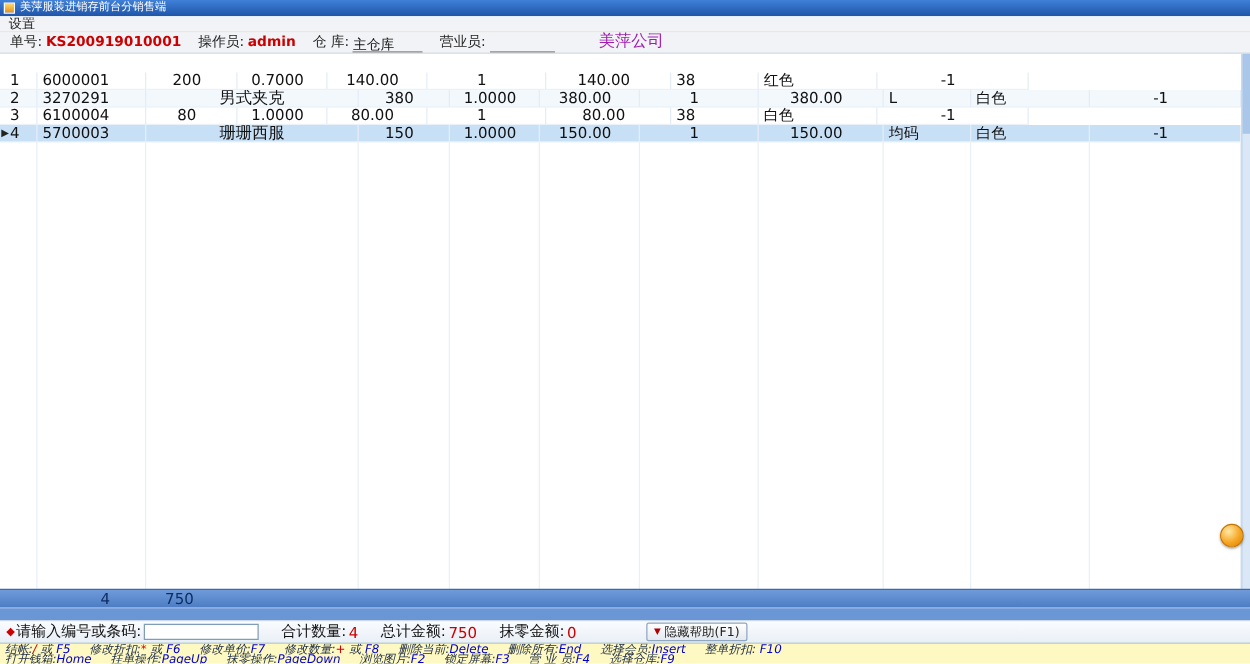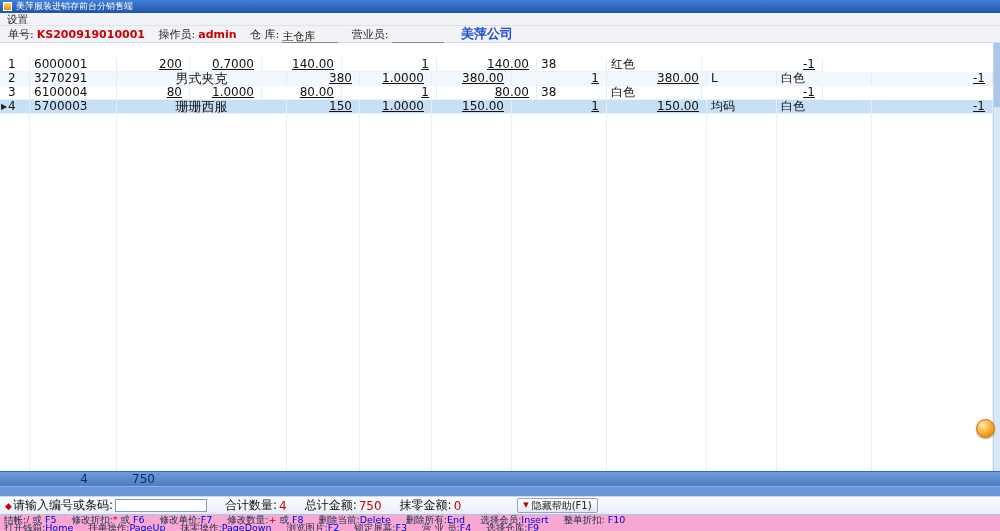--- a/index.html
+++ b/index.html
@@ -14,34 +14,34 @@
   .menubar{position:absolute;top:13px;left:0;width:1000px;height:13px;background:#f1f3f6;border-bottom:1px solid #dfe3e8;font-size:10.5px;line-height:12px;}
   .menu-item{display:inline-block;padding:0 7px;color:#222;cursor:default;}
 
   
   .formbar{position:absolute;top:26px;left:0;width:1000px;height:17px;background:#f1f3f6;border-bottom:1px solid #d4dce6;line-height:16px;font-size:11px;white-space:nowrap;}
   .fb-lb{margin-left:10px;color:#222;}
   .fb-lb.first{margin-left:8px;}
   .fb-red{color:#cc0000;font-weight:bold;margin-left:3px;}
   .fb-field{display:inline-block;min-width:56px;border-bottom:1px solid #8a8a8a;margin-left:3px;height:13px;line-height:13px;vertical-align:bottom;color:#111;}
   .fb-field.clerk{min-width:52px;}
-  .company{margin-left:14px;color:#1d4ed8;font-weight:bold;font-size:13px;}
+  .company{margin-left:32px;color:#a21caf;font-weight:normal;font-size:13px;}
 
   
   .thead{position:absolute;top:43px;left:0;width:993px;height:15px;display:flex;background:linear-gradient(#f5faff,#d6e5f7);border-top:1px solid #b9cde5;border-bottom:1px solid #9fb9d8;}
   .th{height:15px;line-height:13px;font-size:11px;color:#17406f;text-align:center;border-right:1px solid #b9cfe8;overflow:hidden;white-space:nowrap;}
 
   
   .tbody{position:absolute;top:58px;left:0;width:993px;}
   .tr{display:flex;height:14px;background:#fff;}
   .tr.alt{background:#f3f8fd;}
   .tr.sel{background:#c8e0f6;}
   .td{height:14px;line-height:13px;font-size:12px;color:#111;border-right:1px solid #e4edf6;border-bottom:1px solid #eaf1f8;overflow:hidden;white-space:nowrap;position:relative;}
   .a-left{text-align:left;padding-left:4px;}
-  .a-right{text-align:right;padding-right:7px;text-decoration:underline;}
+  .a-right{text-align:center;padding-right:7px;}
   .a-center{text-align:center;}
   .c0{padding-left:8px;}
   .cname{font-size:13px;}
   .mark{position:absolute;left:1px;top:1px;font-size:8px;line-height:12px;color:#222;}
 
   
   .tgrid{position:absolute;top:114px;left:0;width:993px;height:357px;display:flex;background:#fff;}
   .gcol{height:100%;border-right:1px solid #e8eff7;}
 
   
@@ -62,21 +62,21 @@
   .entry{position:absolute;top:496px;left:0;width:1000px;height:18px;background:linear-gradient(#fafcfe,#e9eff7);border-top:1px solid #ccd9e8;display:flex;align-items:center;font-size:12px;white-space:nowrap;}
   .diamond{color:#cc0000;font-size:9px;margin-left:5px;}
   .prompt{margin-left:1px;color:#111;}
   .barcode{margin-left:2px;width:92px;height:13px;border:1px solid #7f9db9;background:#fff;font-size:11px;padding:0 2px;font-family:inherit;}
   .lb2{margin-left:18px;color:#111;}
   .redv{color:#cc0000;margin-left:2px;}
   .helpbtn{margin-left:56px;height:15px;display:flex;align-items:center;gap:3px;border:1px solid #8ea6c0;background:linear-gradient(#fefefe,#e4e9f0);font-size:10px;padding:0 5px;border-radius:2px;font-family:inherit;color:#222;cursor:default;}
   .btnicon{color:#b00000;font-size:7px;line-height:7px;}
 
   
-  .helppanel{position:absolute;top:514px;left:0;width:1000px;height:17px;background:#f9a8d4;border-top:1px solid #a9c6e6;padding:1px 0 0 4px;overflow:hidden;}
+  .helppanel{position:absolute;top:514px;left:0;width:1000px;height:17px;background:#fef9c3;border-top:1px solid #a9c6e6;padding:1px 0 0 4px;overflow:hidden;font-style:italic;}
   .help-row{height:8px;line-height:8px;font-size:9.5px;white-space:nowrap;overflow:visible;}
   .hitem{margin-right:15px;}
   .hlabel{color:#1c2b45;}
   .hp-r{color:#cc0000;}
   .hp-b{color:#0000cc;}
   .hp-d{color:#1c2b45;}
 
   
   .floatbtn{position:absolute;left:976px;top:419px;width:19px;height:19px;border-radius:50%;background:radial-gradient(circle at 35% 30%,#ffe9a8,#f6a623 55%,#d87f00);border:1px solid #c27500;box-shadow:0 1px 2px rgba(0,0,0,.35);}
 </style>

